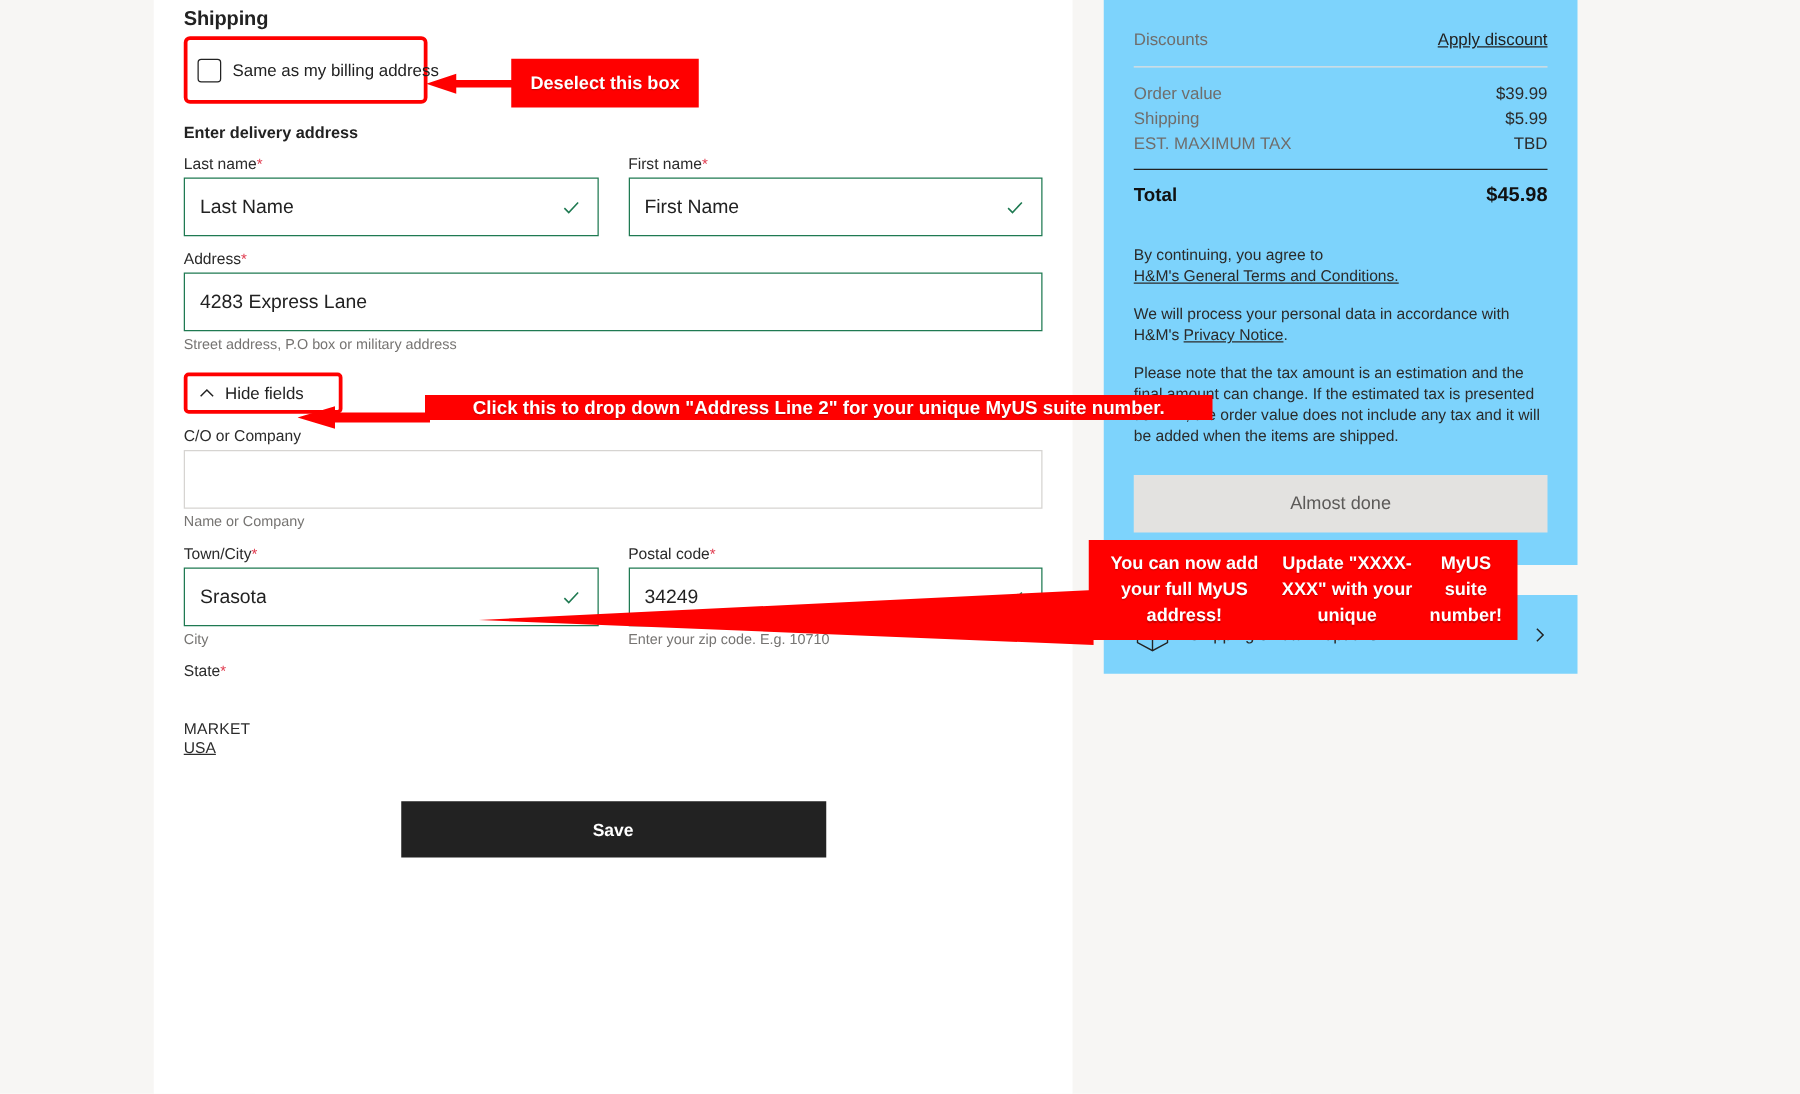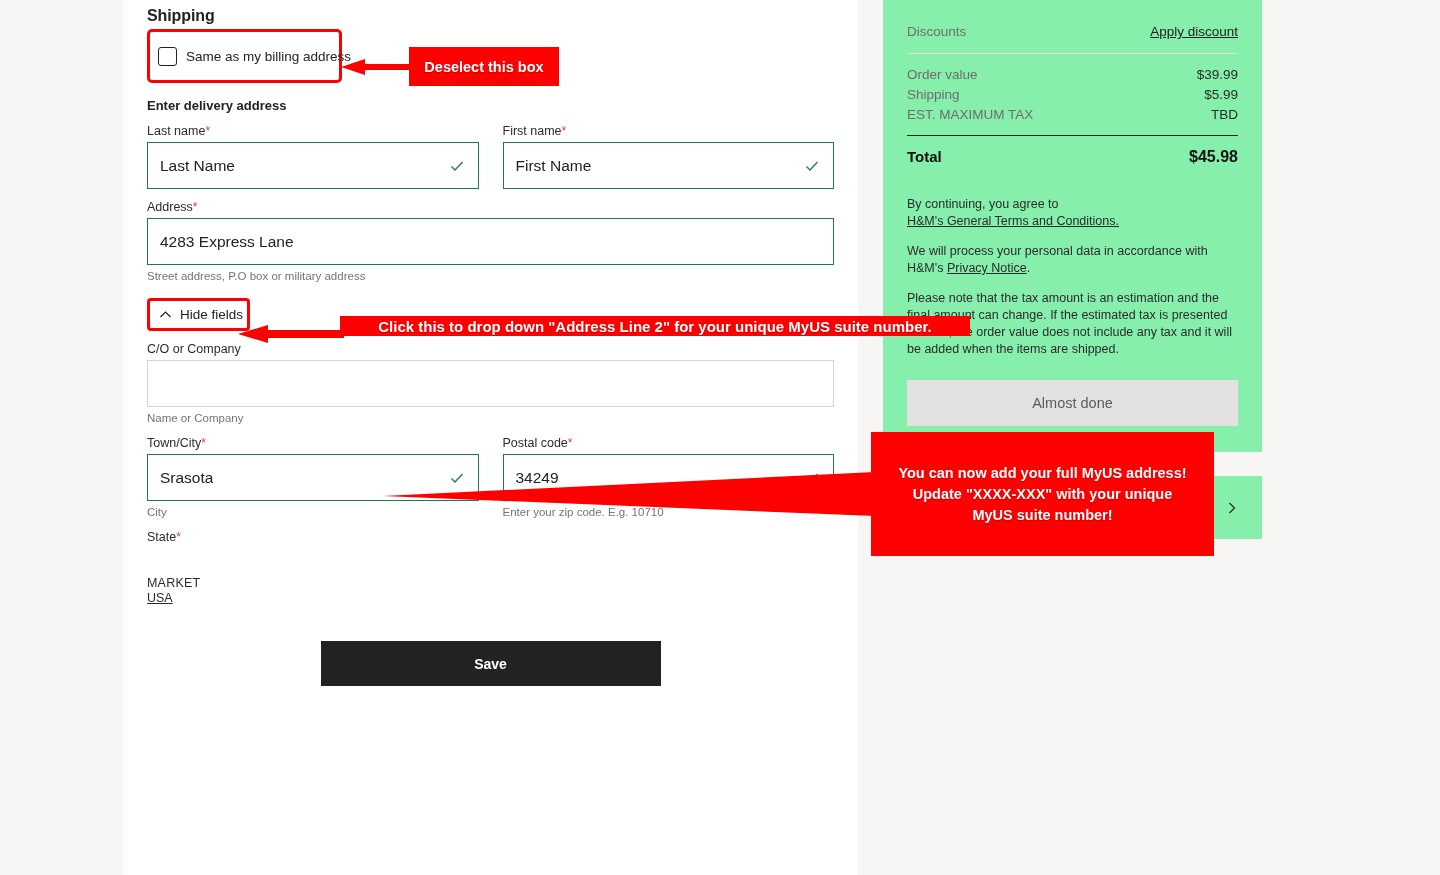--- a/index.html
+++ b/index.html
@@ -19,21 +19,21 @@
   .main-col {
     position:absolute; left:123px; top:0; width:735px; height:875px;
     background:#ffffff;
   }
   .main-inner { padding:0 24px; }
 
   .right-col {
     position:absolute; left:883px; top:0; width:379px;
   }
   .card {
-    background:#86efac;
+    background:#7dd3fc;
     padding:0 24px;
   }
   .card.summary { padding:14px 24px 26px 24px; }
   .card.shipret { margin-top:24px; padding:0 24px; }
 
   
   .section-title {
     font-size:16px; font-weight:bold; color:#222;
     margin:7px 0 0 0; letter-spacing:-0.1px;
   }
@@ -91,21 +91,21 @@
     width:13px; height:13px;
   }
   .tick-with-caret { right:33px; }
   .helper { font-size:11.5px; color:#767472; margin-top:4px; line-height:14px; }
 
   .hide-fields-wrap { margin-top:15px; }
   .hide-fields {
     display:inline-flex; align-items:center;
     border:3px solid #ff0000; border-radius:4px;
     background:#fff;
-    padding:6px 4px 6px 9px;
+    padding:6px 28px 6px 9px;
     position:relative;
   }
   .hide-fields .chev { width:13px; height:13px; margin-right:8px; }
   .hide-fields .txt { font-size:13.5px; color:#222; font-weight:normal; }
 
   .market-block { margin-top:28px; }
   .market-label { font-size:12.5px; color:#2b2b2b; letter-spacing:0.2px; }
   .market-value { font-size:12.5px; color:#2b2b2b; text-decoration:underline; margin-top:1px; }
 
   .save-btn {
@@ -166,21 +166,21 @@
     text-shadow:0 1px 1px rgba(0,0,0,0.25);
   }
   .anno-arrow { position:absolute; z-index:39; }
 
   #anno1 { left:409px; top:47px; width:150px; height:39px; font-size:14.5px; }
   #arrow1 { left:341px; top:56px; width:72px; height:22px; }
 
   #anno2 { left:340px; top:316px; width:630px; height:20px; font-size:15px; }
   #arrow2 { left:238px; top:322px; width:106px; height:24px; }
 
-  #anno3 { left:871px; top:432px; width:343px; height:124px; font-size:14.5px; line-height:21px; flex-direction:column; padding:0 8px; }
+  #anno3 { left:871px; top:432px; width:343px; height:80px; font-size:14.5px; line-height:21px; flex-direction:row; padding:0 8px; }
   #arrow3 { left:383px; top:470px; width:492px; height:48px; }
 </style>
 </head>
 <body>
 
 <div class="page">
 
   <div class="main-col">
     <div class="main-inner">
 

